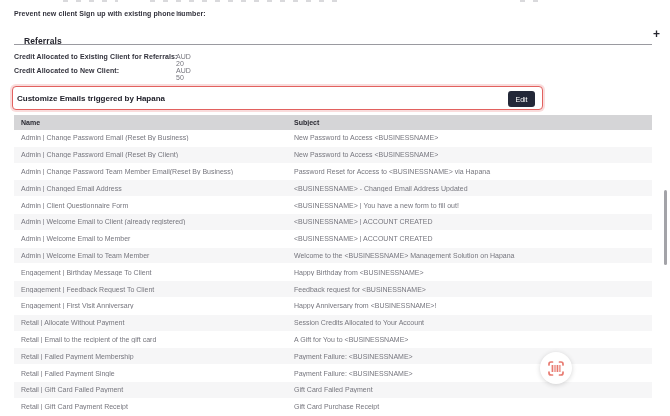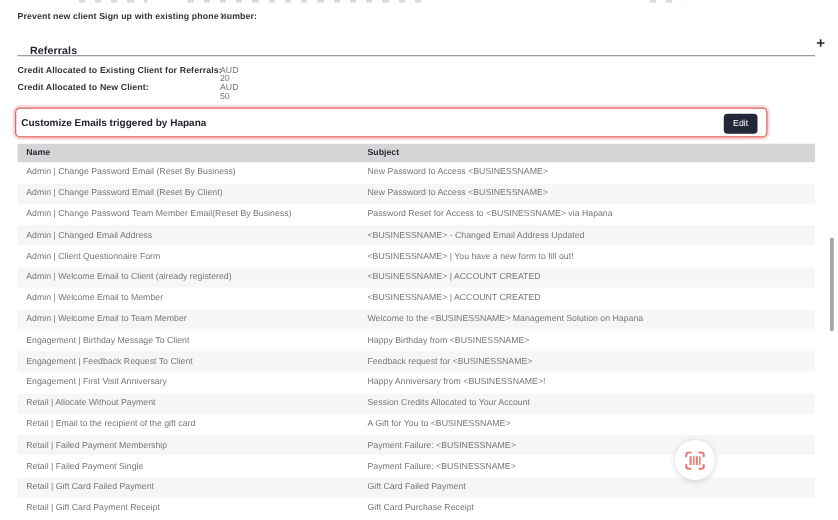--- a/index.html
+++ b/index.html
@@ -24,21 +24,21 @@
   .kv-credit2 { top:67px; }
 
   
   .referrals-head { position:absolute; left:14px; top:30px; width:638px;margin-left:10px; }
   .section-title { font-size:8.5px; font-weight:bold; color:#26262f; letter-spacing:.1px; }
   .plus-icon { position:absolute; right:2px; top:-2px; font-size:12px; font-weight:bold; color:#26262f; line-height:12px; cursor:pointer; }
   .referrals-divider { position:absolute; left:14px; top:44px; width:638px; border-top:1px solid #9a9aa0; }
 
   
   .email-box {
-    position:absolute; left:12px; top:86px; width:602px; height:24px; box-sizing:border-box;
+    position:absolute; left:12px; top:86px; width:531px; height:24px; box-sizing:border-box;
     border:1px solid #e2615f; border-radius:4px; background:#ffffff;
     box-shadow:0 0 0 2px rgba(226,97,95,.22);
     display:flex; align-items:center;
   }
   .email-box .box-title { margin-left:4px; font-size:8px; font-weight:bold; color:#23232d; }
   .edit-btn {
     position:absolute; right:7px; top:4px; width:27px; height:16px;
     background:#232838; color:#ffffff; font-size:7px; font-family:inherit;
     border:none; border-radius:3px; display:flex; align-items:center; justify-content:center;
     cursor:pointer; padding:0;

